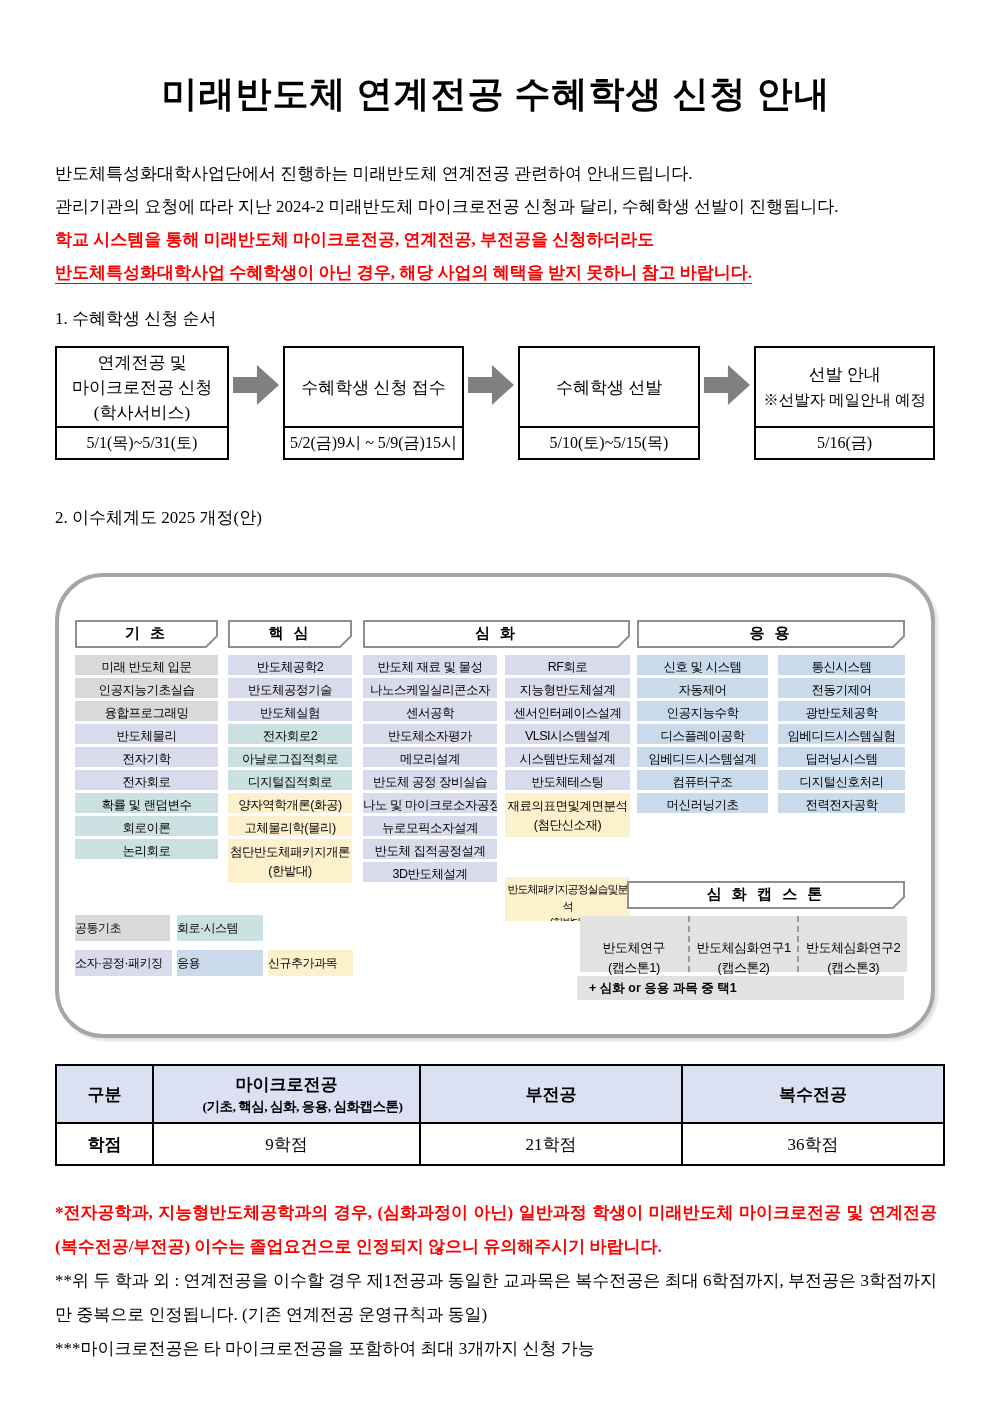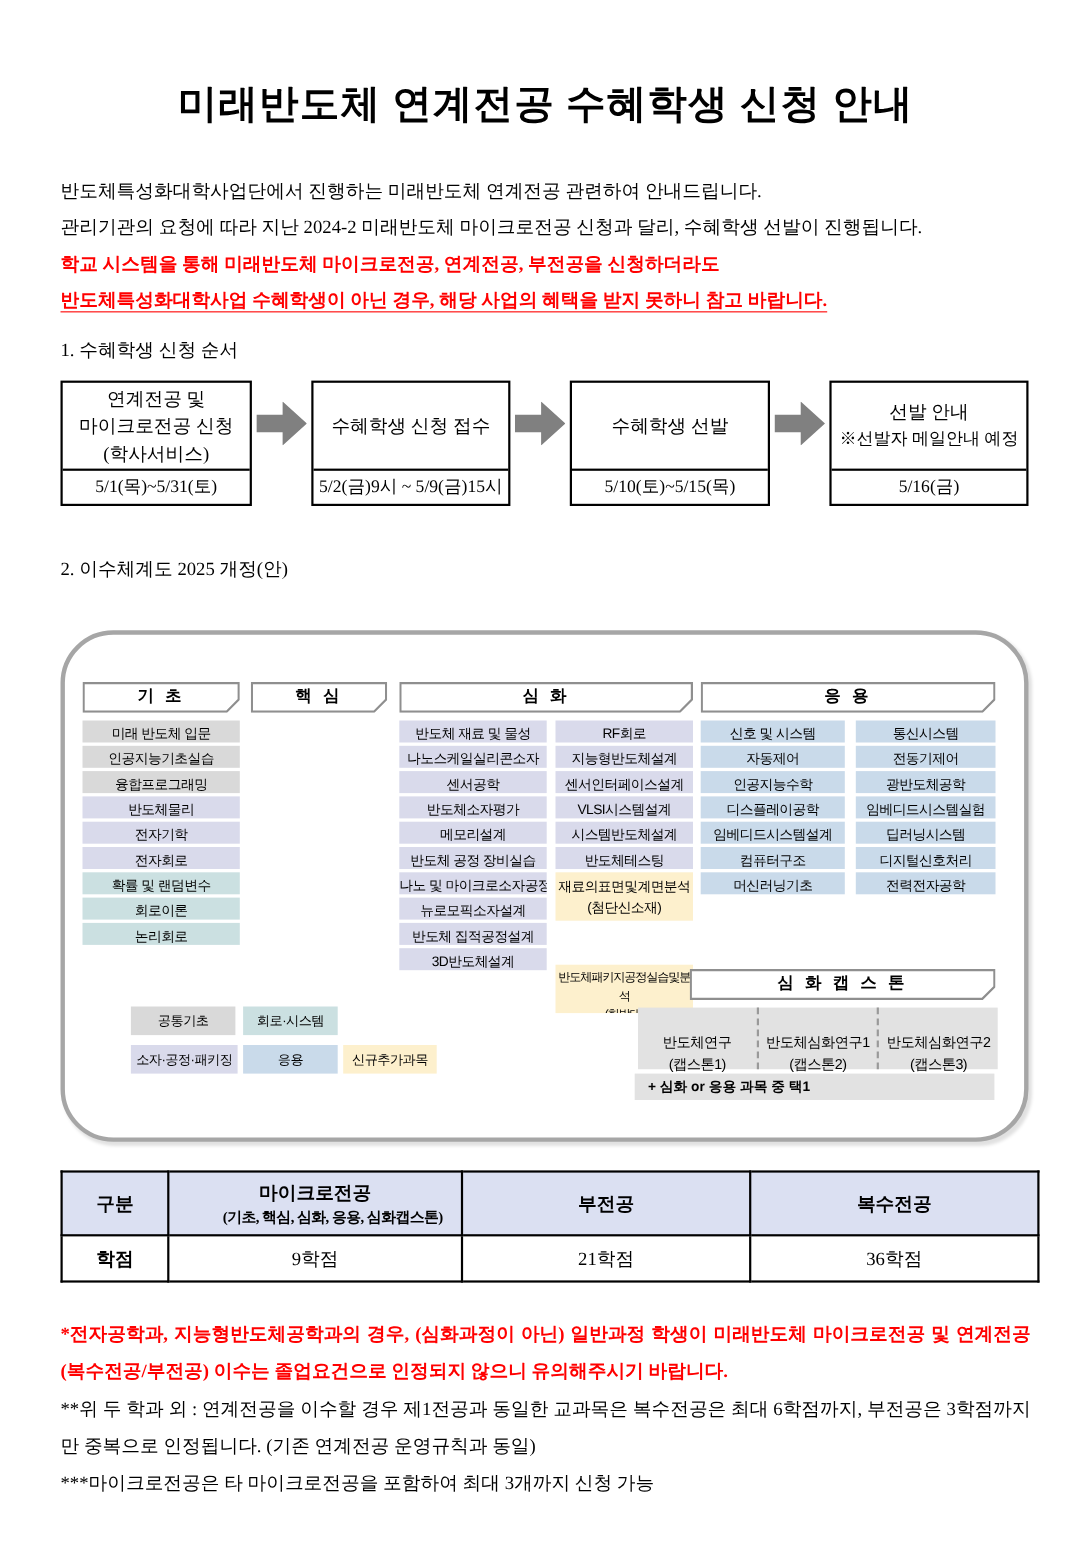--- a/index.html
+++ b/index.html
@@ -39,22 +39,22 @@
   .tab span{position:relative;display:block;text-align:center;line-height:26px;
             font-family:"Liberation Sans",sans-serif;font-size:15px;font-weight:bold;letter-spacing:3px;}
   .col{position:absolute;top:78px;}
   .cb{height:20px;line-height:24px;margin-bottom:3px;text-align:center;
       font-family:"Liberation Sans",sans-serif;font-size:12.5px;letter-spacing:-0.5px;
       white-space:nowrap;overflow:hidden;}
   .cb2{height:44px;line-height:1.5;white-space:pre-line;padding-top:4px;box-sizing:border-box;}
   .tight{font-size:11px;letter-spacing:-1px;margin-top:40px;}
   .g{background:#d9d9d9;} .l{background:#d9daeb;} .t{background:#cbe0e1;}
   .b{background:#c9daea;} .y{background:#fdf0cd;}
-  .lg{position:absolute;height:26px;line-height:26px;text-align:center;
-      font-family:"Liberation Sans",sans-serif;font-size:12px;letter-spacing:-0.5px;white-space:nowrap;overflow:hidden;margin-left:44px;}
+  .lg{position:absolute;height:26px;line-height:26px;text-align:left;
+      font-family:"Liberation Sans",sans-serif;font-size:12px;letter-spacing:-0.5px;white-space:nowrap;overflow:hidden;}
   .cap-body{position:absolute;display:flex;background:#e2e2e2;box-sizing:border-box;}
   .cap-cell{flex:1;text-align:center;font-family:"Liberation Sans",sans-serif;font-size:13px;
             letter-spacing:-0.5px;line-height:1.5;padding-top:22px;box-sizing:border-box;}
   .cap-cell + .cap-cell{border-left:2px dashed #999;}
   .cap-cell div{white-space:nowrap;}
   .cap-note{position:absolute;background:#e2e2e2;font-family:"Liberation Sans",sans-serif;
             font-size:12.5px;font-weight:600;line-height:24px;padding-left:12px;box-sizing:border-box;}
 
   
   table.credits{margin-top:26px;width:880px;border-collapse:collapse;table-layout:fixed;}
@@ -154,20 +154,32 @@
         <div class="cb g">인공지능기초실습</div>
         <div class="cb g">융합프로그래밍</div>
         <div class="cb l">반도체물리</div>
         <div class="cb l">전자기학</div>
         <div class="cb l">전자회로</div>
         <div class="cb t">확률 및 랜덤변수</div>
         <div class="cb t">회로이론</div>
         <div class="cb t">논리회로</div>
       </div>
 
+      <div class="col" style="left:169px;width:124px">
+        <div class="cb l">반도체공학2</div>
+        <div class="cb l">반도체공정기술</div>
+        <div class="cb l">반도체실험</div>
+        <div class="cb t">전자회로2</div>
+        <div class="cb t">아날로그집적회로</div>
+        <div class="cb t">디지털집적회로</div>
+        <div class="cb y">양자역학개론(화공)</div>
+        <div class="cb y">고체물리학(물리)</div>
+        <div class="cb cb2 y">첨단반도체패키지개론
+(한밭대)</div>
+      </div>
 
       <div class="col" style="left:304px;width:134px">
         <div class="cb l">반도체 재료 및 물성</div>
         <div class="cb l">나노스케일실리콘소자</div>
         <div class="cb l">센서공학</div>
         <div class="cb l">반도체소자평가</div>
         <div class="cb l">메모리설계</div>
         <div class="cb l">반도체 공정 장비실습</div>
         <div class="cb l">나노 및 마이크로소자공정</div>
         <div class="cb l">뉴로모픽소자설계</div>

